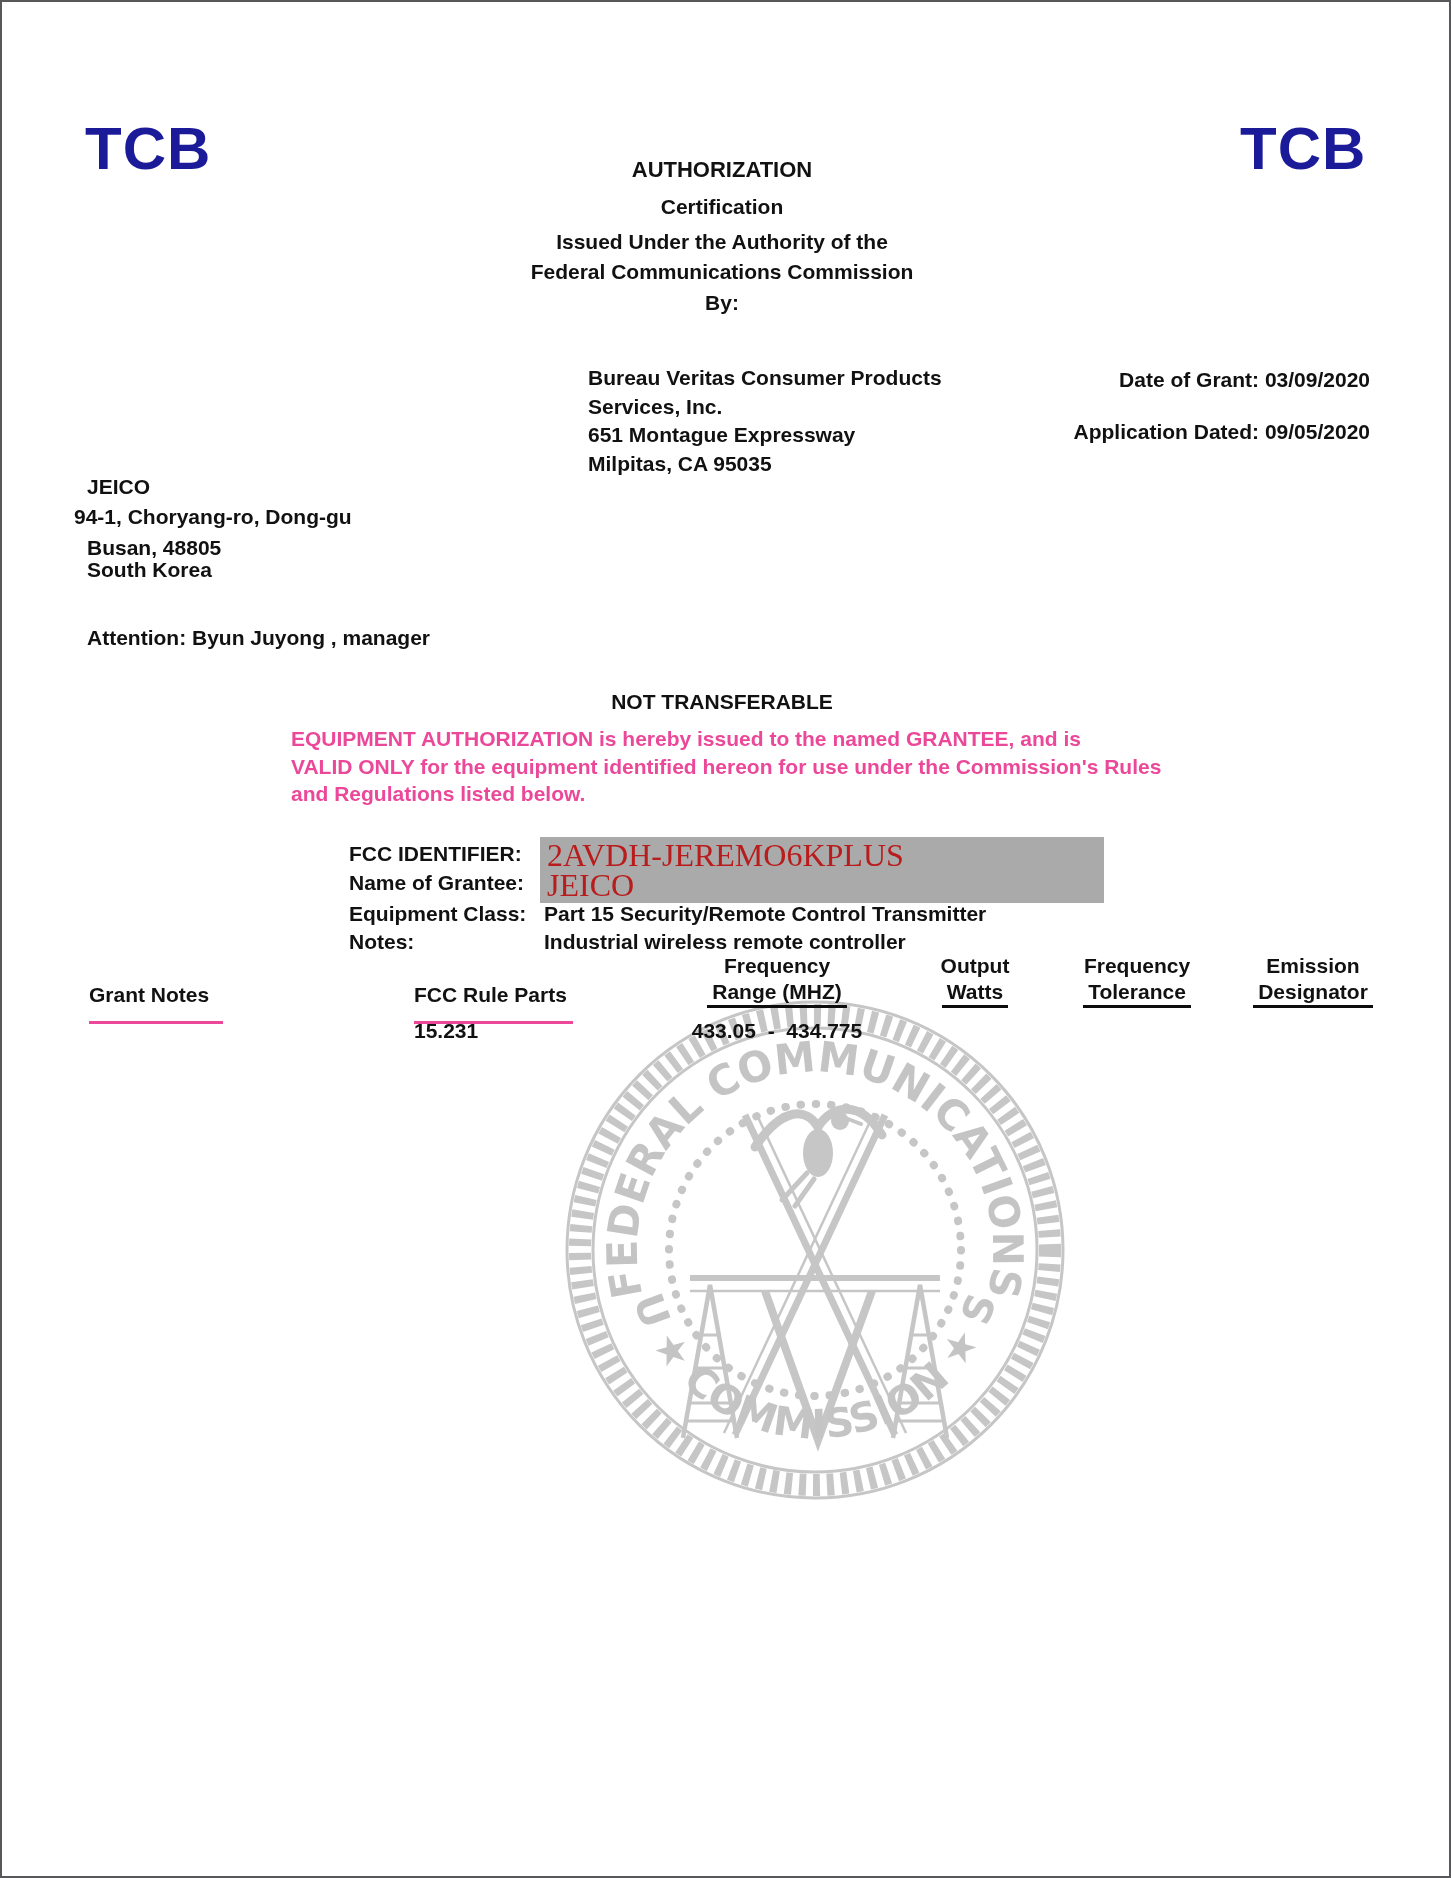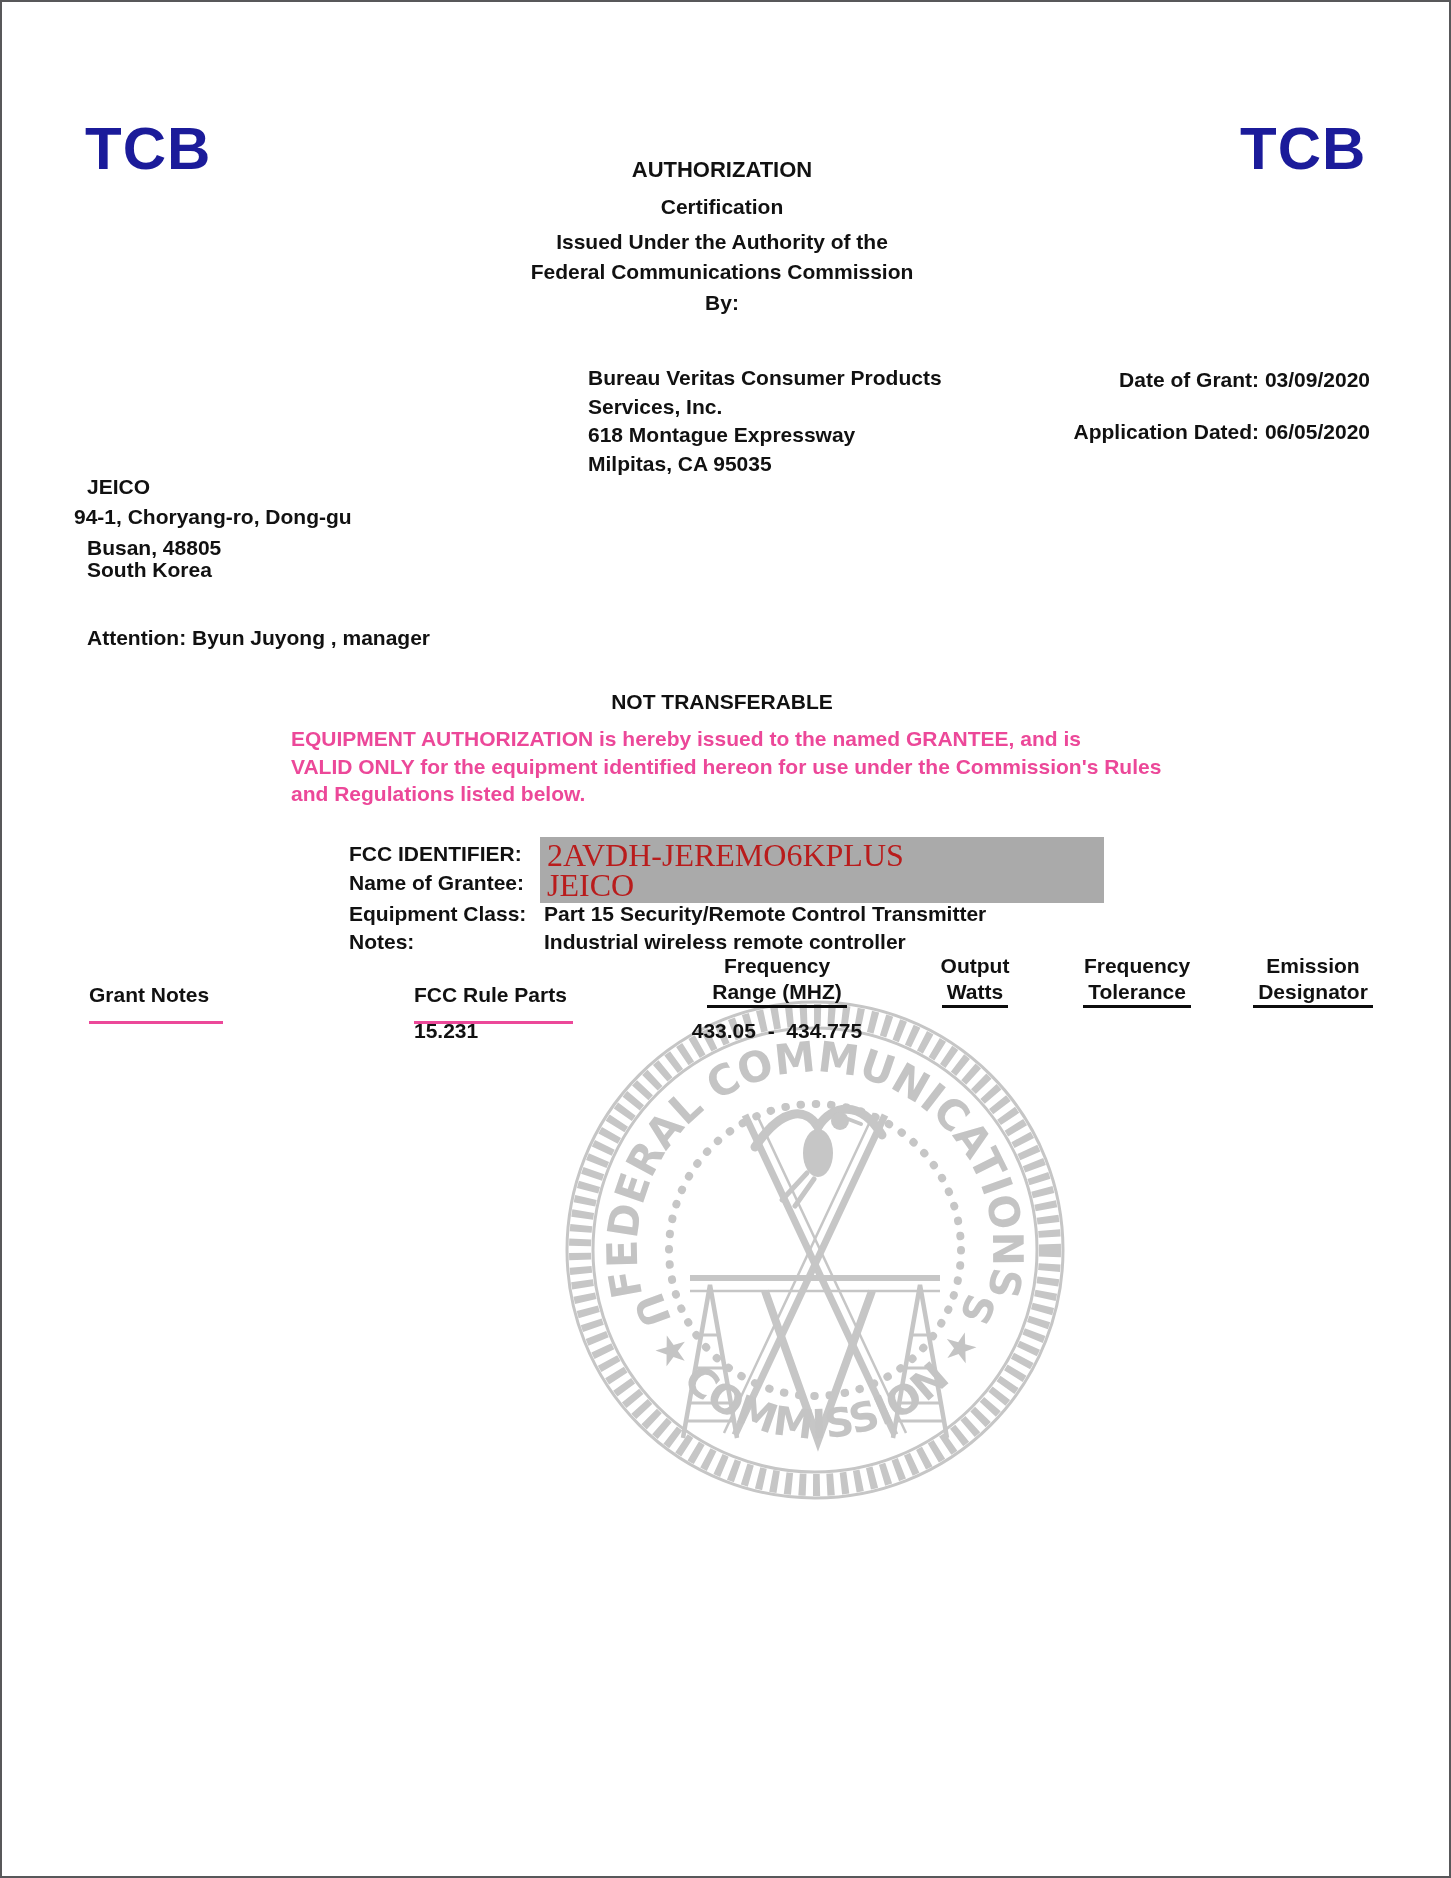--- a/index.html
+++ b/index.html
@@ -97,26 +97,26 @@
       <div class="hline htitle" style="top:156px;">AUTHORIZATION</div>
       <div class="hline" style="top:193px;">Certification</div>
       <div class="hline" style="top:228px;">Issued Under the Authority of the</div>
       <div class="hline" style="top:258px;">Federal Communications Commission</div>
       <div class="hline" style="top:289px;">By:</div>
     </div>
 
     <div class="abs addr" style="left:586px;top:362px;">
       <div>Bureau Veritas Consumer Products</div>
       <div>Services, Inc.</div>
-      <div>618 Montague Expressway</div>
+      <div>651 Montague Expressway</div>
       <div>Milpitas, CA 95035</div>
     </div>
 
     <div class="abs dates body21" style="left:960px;top:366px;">Date of Grant: 03/09/2020</div>
-    <div class="abs dates body21" style="left:960px;top:418px;">Application Dated: 06/05/2020</div>
+    <div class="abs dates body21" style="left:960px;top:418px;">Application Dated: 09/05/2020</div>
 
     <div class="abs body21" style="left:85px;top:473px;">JEICO</div>
     <div class="abs body21" style="left:72px;top:503px;">94-1, Choryang-ro, Dong-gu</div>
     <div class="abs body21" style="left:85px;top:534px;">Busan, 48805</div>
     <div class="abs body21" style="left:85px;top:556px;">South Korea</div>
     <div class="abs body21" style="left:85px;top:624px;">Attention: Byun Juyong , manager</div>
 
     <div class="abs body21" style="left:420px;top:688px;width:600px;text-align:center;">NOT TRANSFERABLE</div>
     <div class="abs para" style="left:289px;top:723px;width:900px;">
       <div>EQUIPMENT AUTHORIZATION is hereby issued to the named GRANTEE, and is</div>

